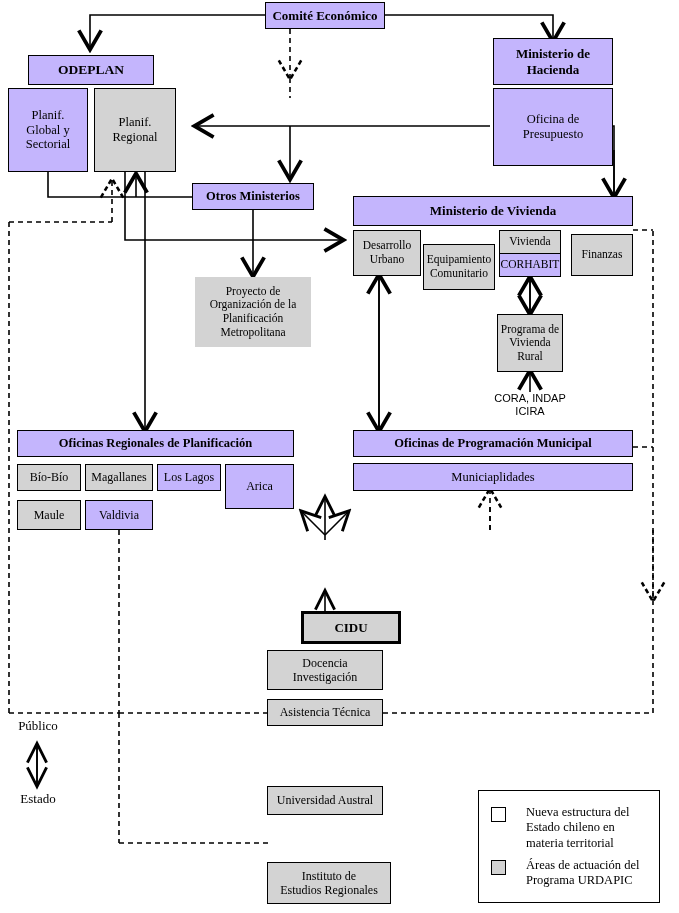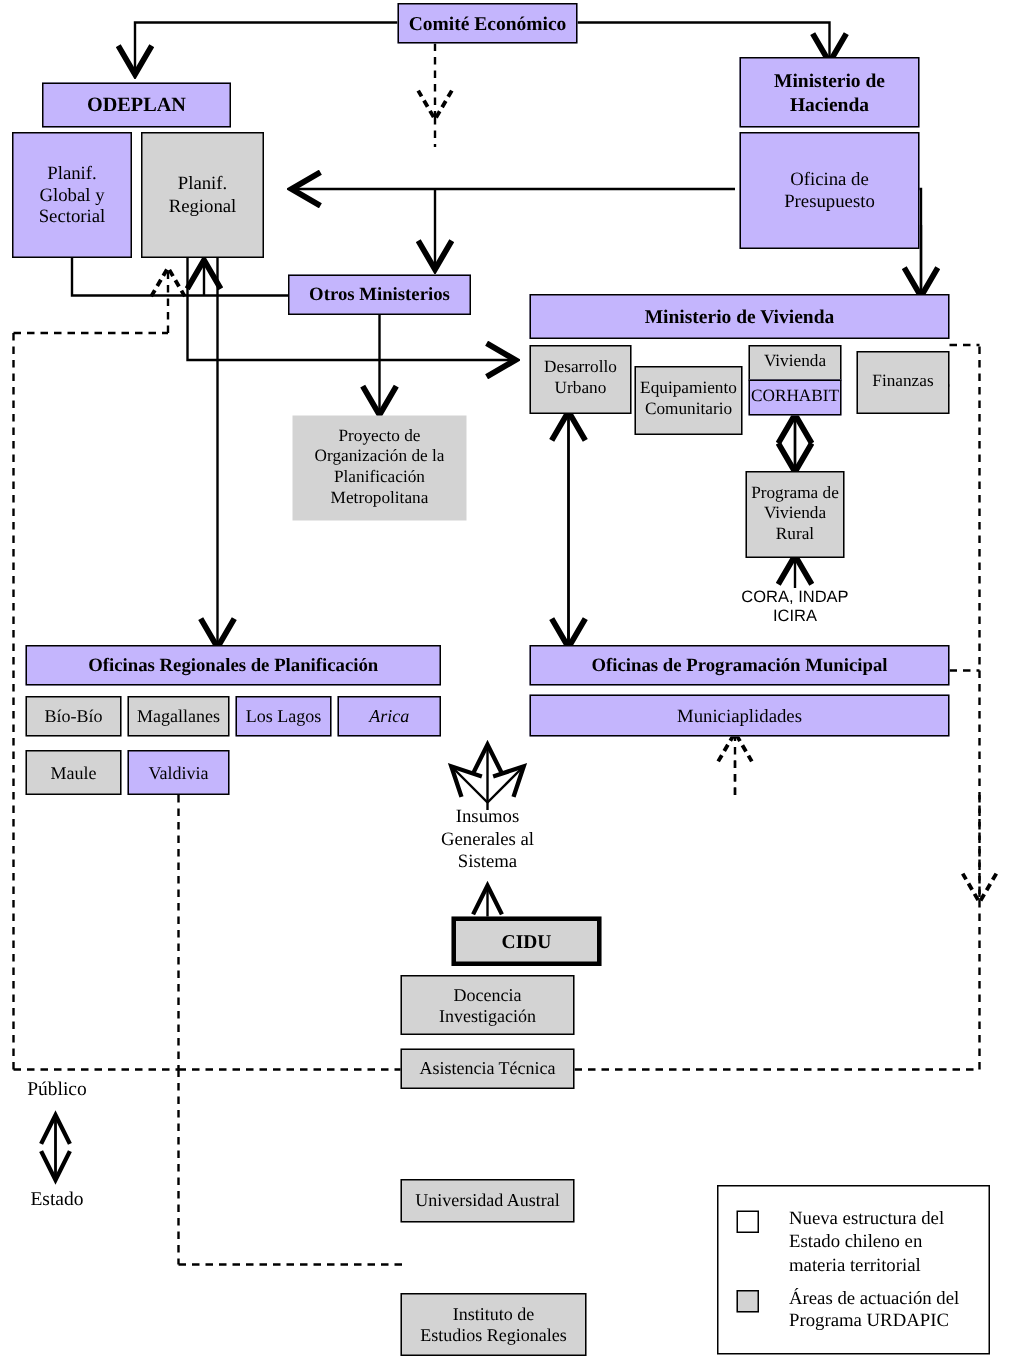--- a/index.html
+++ b/index.html
@@ -152,32 +152,29 @@
   <div class="box gray" style="left:195px;top:277px;width:116px;height:70px;border:none;font-size:11.5px;white-space:pre-line;">Proyecto de
 Organización de la
 Planificación
 Metropolitana</div>
 
   <div class="box bold" style="left:17px;top:430px;width:277px;height:27px;font-size:12.5px;">Oficinas Regionales de Planificación</div>
 
   <div class="box gray" style="left:17px;top:464px;width:64px;height:27px;font-size:12px;">Bío-Bío</div>
   <div class="box gray" style="left:85px;top:464px;width:68px;height:27px;font-size:12px;">Magallanes</div>
   <div class="box" style="left:157px;top:464px;width:64px;height:27px;font-size:12px;">Los Lagos</div>
-  <div class="box" style="left:225px;top:464px;width:69px;height:27px;font-size:12px;font-style:italic;">Arica</div>
+  <div class="box" style="left:225px;top:464px;width:69px;height:45px;font-size:12px;">Arica</div>
 
   <div class="box gray" style="left:17px;top:500px;width:64px;height:30px;font-size:12px;">Maule</div>
   <div class="box" style="left:85px;top:500px;width:68px;height:30px;font-size:12px;">Valdivia</div>
 
   <div class="box bold" style="left:353px;top:430px;width:280px;height:27px;font-size:12.5px;">Oficinas de Programación Municipal</div>
 
   <div class="box" style="left:353px;top:463px;width:280px;height:28px;font-size:12.5px;">Municiaplidades</div>
 
-  <div class="lbl" style="left:265px;top:537px;width:120px;font-size:12.5px;white-space:pre-line;">Insumos
-Generales al
-Sistema</div>
 
   <div class="box gray bold thick" style="left:267px;top:611px;width:100px;height:33px;font-size:13px;margin-left:34px;">CIDU</div>
 
   <div class="box gray" style="left:267px;top:650px;width:116px;height:40px;font-size:12px;white-space:pre-line;">Docencia
 Investigación</div>
 
   <div class="box gray" style="left:267px;top:699px;width:116px;height:27px;font-size:12px;">Asistencia Técnica</div>
 
   <div class="box gray" style="left:267px;top:786px;width:116px;height:29px;font-size:12px;">Universidad Austral</div>
 

